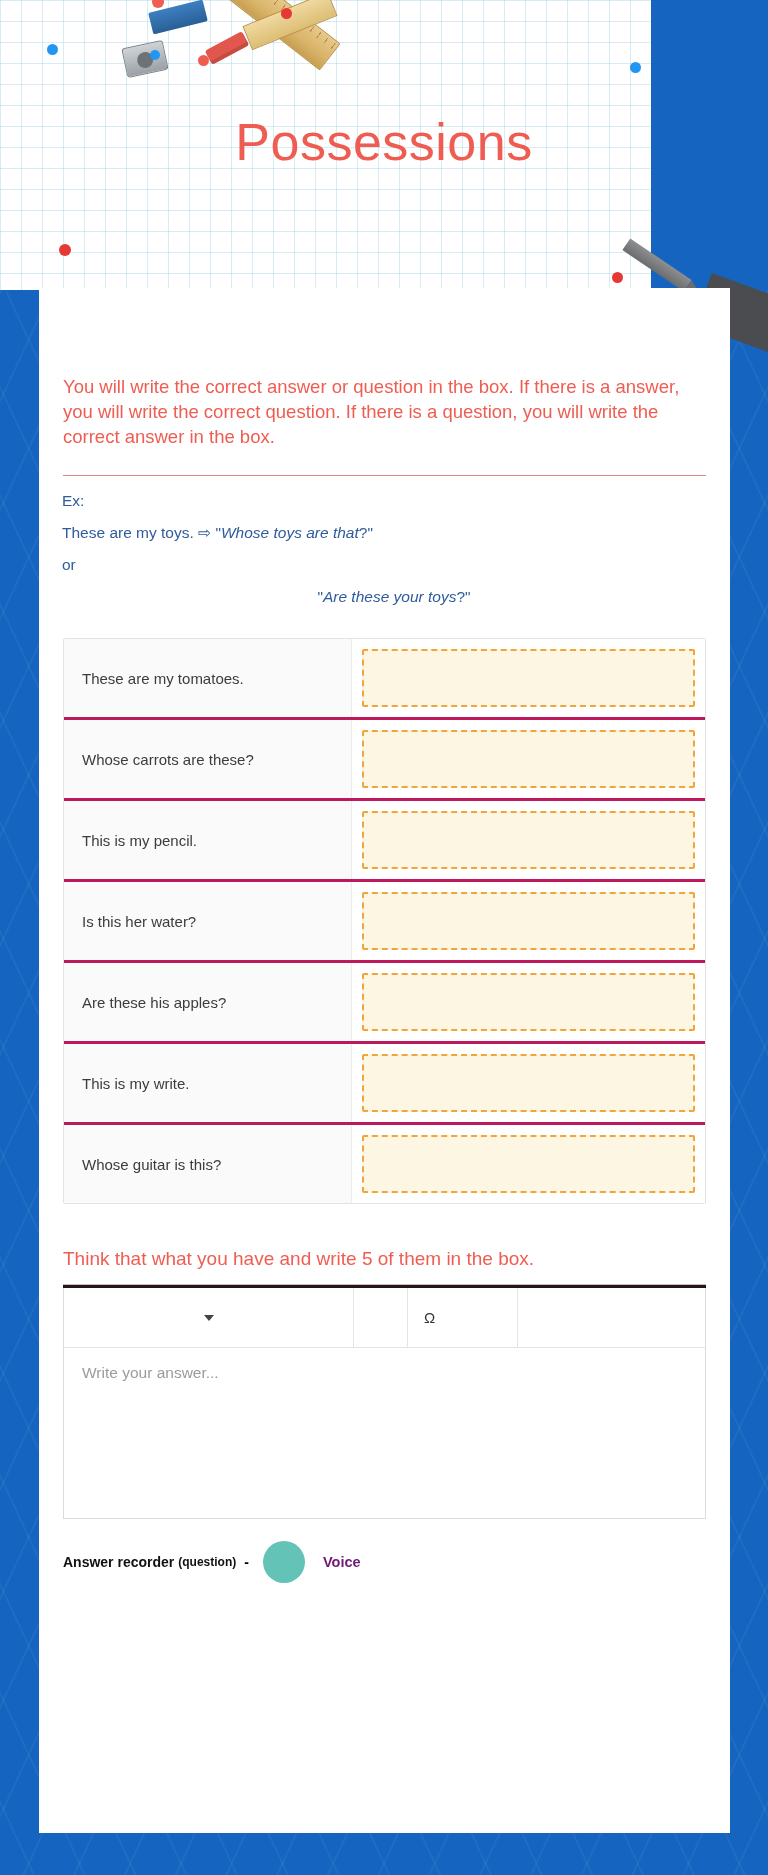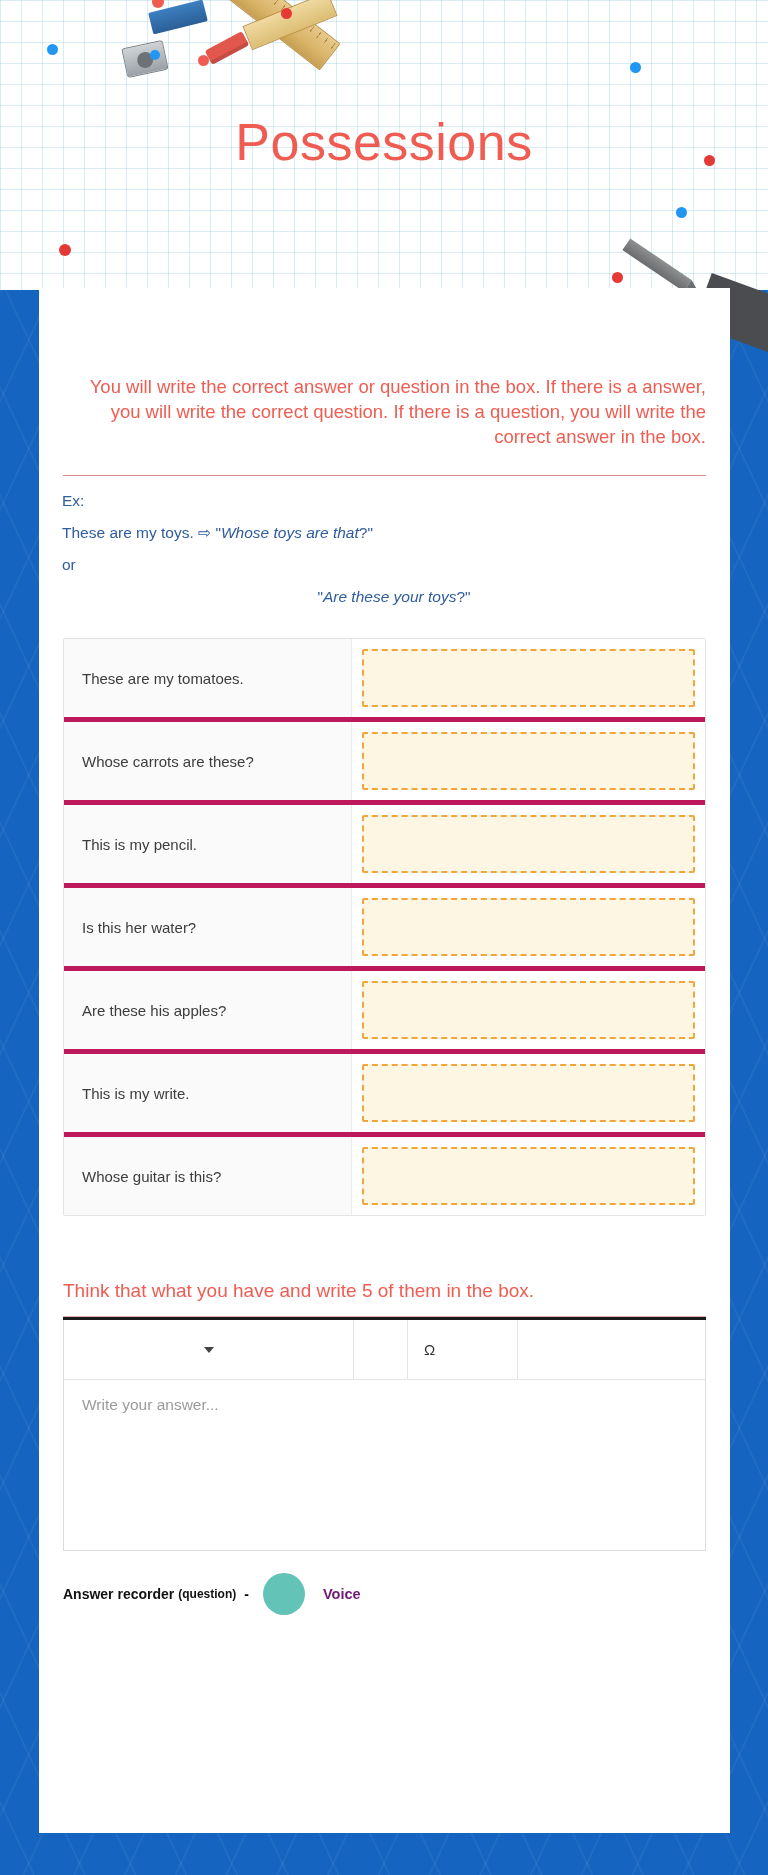--- a/index.html
+++ b/index.html
@@ -10,21 +10,21 @@
     font-family: "Liberation Sans", sans-serif;
     background: #1565c0;
     position: relative;
     overflow: hidden;
   }
 
   
   .header-band {
     position: absolute;
     top: 0; left: 0;
-    width: 768px;
+    width: 651px;
     height: 290px;
     background:
       repeating-linear-gradient(to right, rgba(150,205,225,0.38) 0 1px, transparent 1px 21px),
       repeating-linear-gradient(to bottom, rgba(150,205,225,0.38) 0 1px, transparent 1px 21px),
       #ffffff;
     overflow: hidden;
   }
   .title {
     position: absolute;
     top: 112px;
@@ -140,21 +140,21 @@
     z-index: 5;
   }
 
   .instructions {
     color: #ef5d52;
     font-size: 18.5px;
     line-height: 25px;
     padding: 0 24px;
     margin: 0;
   }
-  .instr-wrap { padding-top: 86px; text-align: right; }
+  .instr-wrap { padding-top: 86px; }
 
   .hr-red {
     border: 0;
     border-top: 1px solid #d88;
     margin: 26px 24px 0 24px;
   }
 
   .ex-block { padding: 16px 24px 0 23px; color: #2f5c9e; font-size: 15.5px; }
   .ex-label { margin: 0 0 14px 0; }
   .ex-line { margin: 0 0 14px 0; }
@@ -164,21 +164,21 @@
 
   
   .ex-table {
     margin: 32px 24px 0 24px;
     border: 1px solid #e3e3e3;
     border-radius: 2px;
     overflow: hidden;
   }
   .ex-row {
     display: flex;
-    border-bottom: 5px solid #be185d;
+    border-bottom: 3px solid #be185d;
   }
   .ex-row:last-child { border-bottom: none; }
   .ex-cell-left {
     width: 288px;
     padding: 16px 18px;
     font-size: 15px;
     color: #3c3c3c;
     background: #fafafa;
     border-right: 1px solid #ececec;
     display: flex;
@@ -195,21 +195,21 @@
   .answer-box {
     width: 100%;
     height: 58px;
     border: 2px dashed #f0a63c;
     background: #fdf6e3;
     border-radius: 2px;
   }
 
   
   .prompt2 {
-    margin: 64px 24px 0 24px;
+    margin: 44px 24px 0 24px;
     color: #ef5d52;
     font-size: 19px;
   }
   .hr-red2 {
     border: 0;
     border-top: 1px solid #e2b4b0;
     margin: 14px 24px 0 24px;
   }
   .hr-black {
     border: 0;

